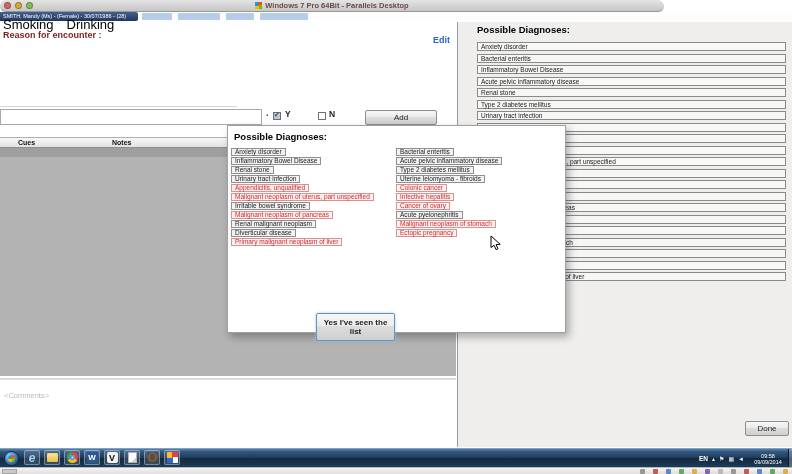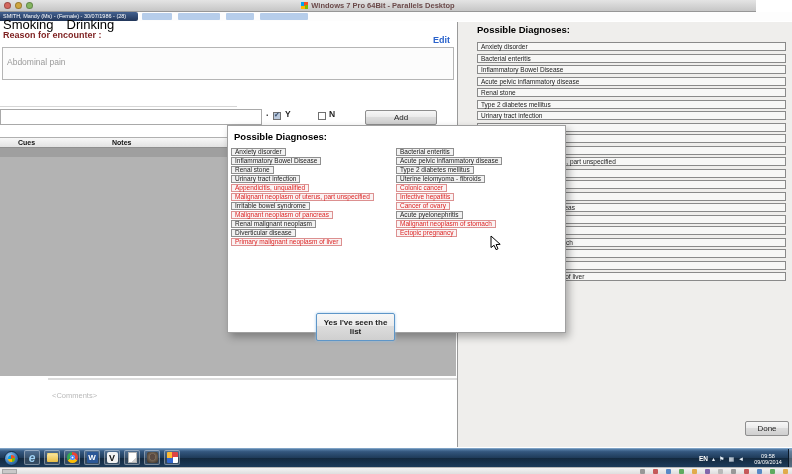--- a/index.html
+++ b/index.html
@@ -1,22 +1,22 @@
 <!DOCTYPE html>
 <html><head>
 <meta charset="utf-8">
 <style>
   html,body{margin:0;padding:0;}
   body{font-family:"Liberation Sans",sans-serif;}
   .screen{position:relative;width:792px;height:474px;background:#fff;overflow:hidden;}
 
   
-  .mac-titlebar{position:absolute;left:0;top:0;width:756px;height:11px;
+  .mac-titlebar{position:absolute;left:0;top:0;width:664px;height:11px;
     background:linear-gradient(#e4e4e4,#c6c6c6);border-bottom:1px solid #979797;
-    display:flex;align-items:center;}
+    display:flex;align-items:center;border-radius:6px;}
   .traffic{position:absolute;left:4px;top:2px;display:flex;gap:4px;}
   .traffic span{width:7px;height:7px;border-radius:50%;border:1px solid rgba(0,0,0,.25);box-sizing:border-box;}
   .tl-close{background:#d4675f;} .tl-min{background:#cfa63f;} .tl-zoom{background:#85b660;}
   .title-wrap{margin:0 auto;display:flex;align-items:center;gap:3px;}
   .win-flag{width:7px;height:7px;background:conic-gradient(#f25022 0 25%,#7fba00 0 50%,#ffb900 0 75%,#00a4ef 0 100%);}
   .win-title{font-size:7.5px;font-weight:bold;color:#6b4a4a;line-height:10px;white-space:nowrap;}
 
   
   .patient-row{position:absolute;left:0;top:12px;width:792px;height:9px;background:#fdfdfd;}
   .patient-tab{position:absolute;left:0;top:0;width:138px;height:9px;
@@ -54,21 +54,21 @@
   .add-btn{position:absolute;left:365px;top:110px;width:72px;height:15px;}
 
   
   .table-header{position:absolute;left:0;top:137px;width:456px;height:11px;
     background:linear-gradient(#f8f8f8,#e2e2e2);border-top:1px solid #b0b0b0;border-bottom:1px solid #8f8f8f;box-sizing:border-box;}
   .th{position:absolute;top:1px;font-size:7px;font-weight:bold;color:#111;}
   .th-cues{left:18px;} .th-notes{left:112px;}
   .table-body{position:absolute;left:0;top:148px;width:456px;height:228px;background:#b3b3b3;}
   .table-first-row{width:100%;height:9px;background:#9f9f9f;}
   .comments-box{position:absolute;left:0;top:378px;width:456px;height:69px;background:#fff;
-    border-top:2px solid #dcdcdc;box-sizing:border-box;padding:4px;margin-left:48px;}
+    border-top:2px solid #dcdcdc;box-sizing:border-box;padding:4px;}
   .comments-text{font-size:7.5px;color:#b9b9b9;}
 
   
   .right-panel{position:absolute;left:457px;top:22px;width:335px;height:425px;
     background:#efeeec;border-left:1px solid #9a9a9a;box-sizing:border-box;}
   .panel-title{position:absolute;left:477px;top:24px;font-size:9.5px;font-weight:bold;color:#000;}
   .rp-list{position:absolute;left:477px;top:42px;width:309px;}
   .rp-item{height:7px;line-height:7px;font-size:6.5px;color:#1a1a1a;background:#f7f7f6;
     border:1px solid #8a8a8a;margin-bottom:2.5px;padding-left:3px;white-space:nowrap;}
   .done-btn{position:absolute;left:745px;top:421px;width:44px;height:15px;}
@@ -160,23 +160,20 @@
     <div class="frag" style="left:260px;width:48px;"></div>
   </div>
 
   <nav class="menu-row">
     <span class="menu-item">Smoking</span>
     <span class="menu-item">Drinking</span>
   </nav>
 
   <div class="reason-label">Reason for encounter :</div>
   <a class="edit-link">Edit</a>
-  <div class="reason-box">
-    <span class="reason-text">Abdominal pain</span>
-  </div>
 
   <div class="hline"></div>
 
   <div class="symptom-input"></div>
   <span class="dot">.</span>
   <span class="cb cb-y checked"></span>
   <span class="cb-label lbl-y">Y</span>
   <span class="cb cb-n"></span>
   <span class="cb-label lbl-n">N</span>
   <button class="w7btn add-btn">Add</button>

